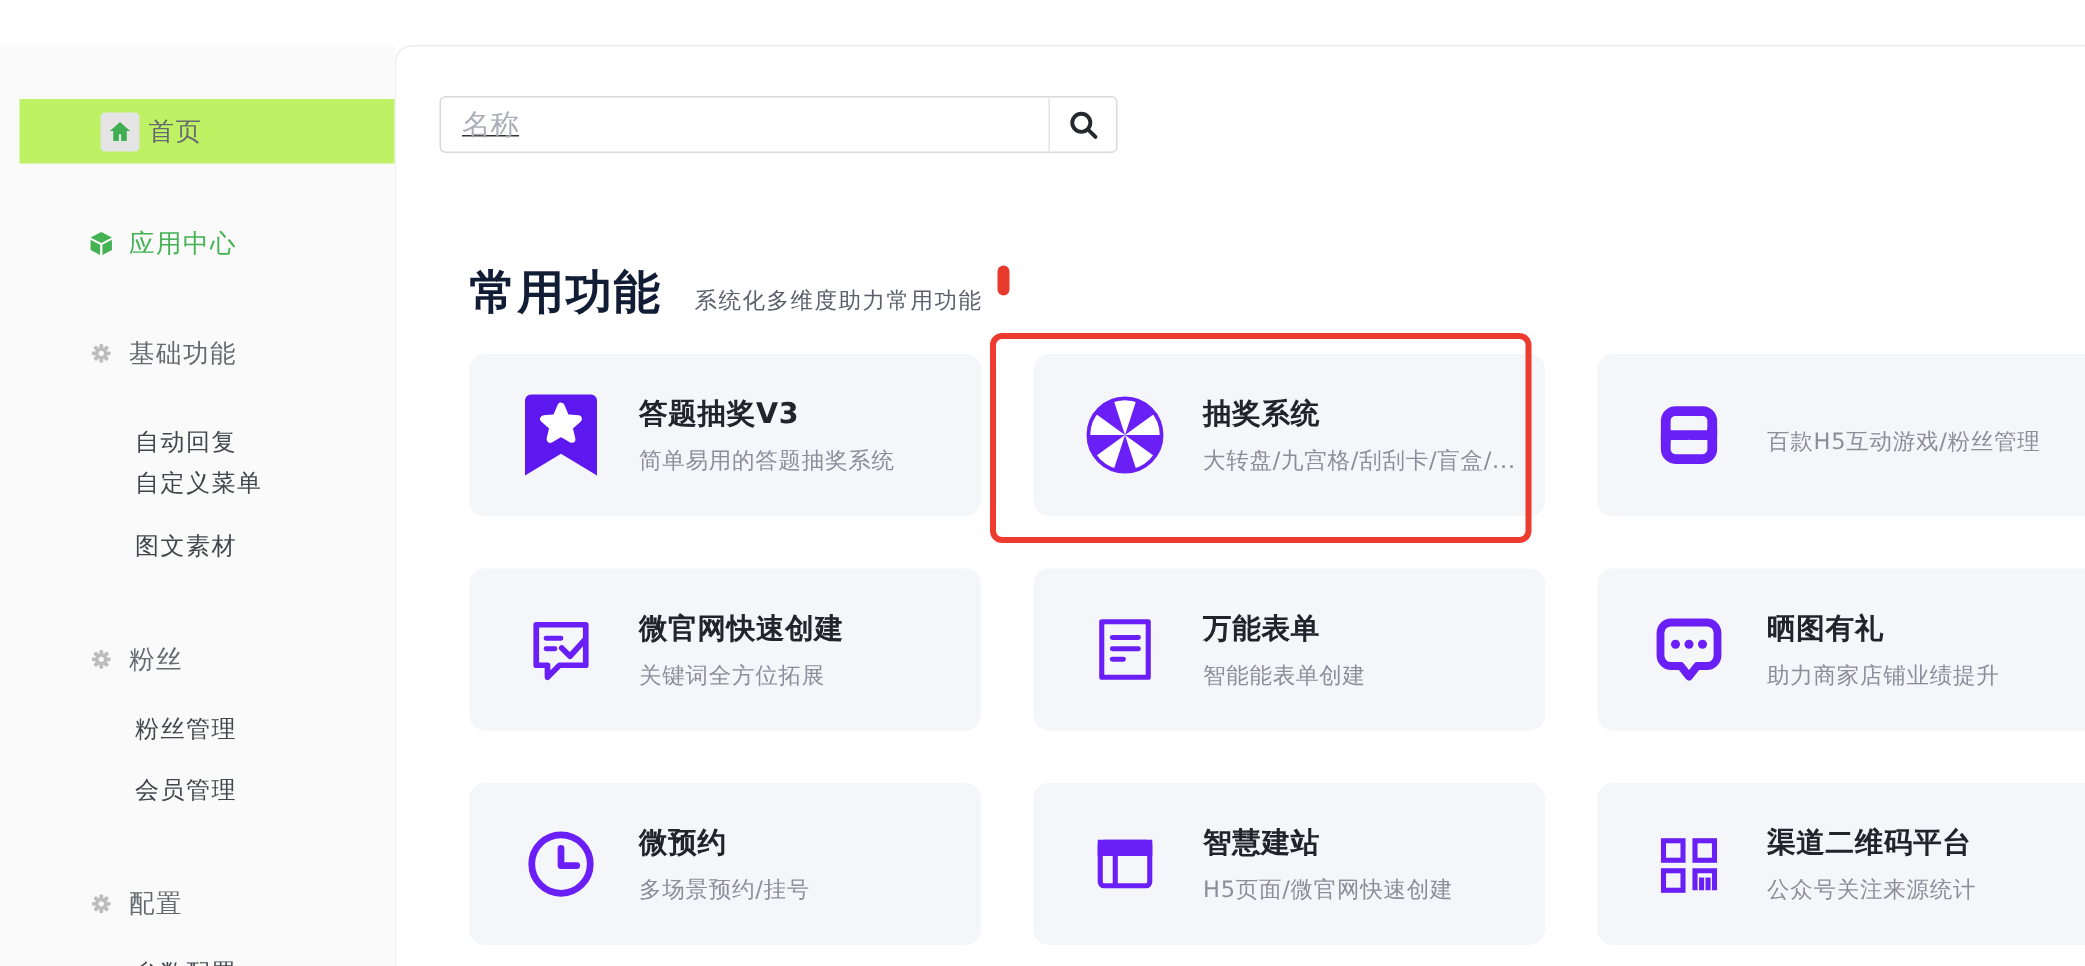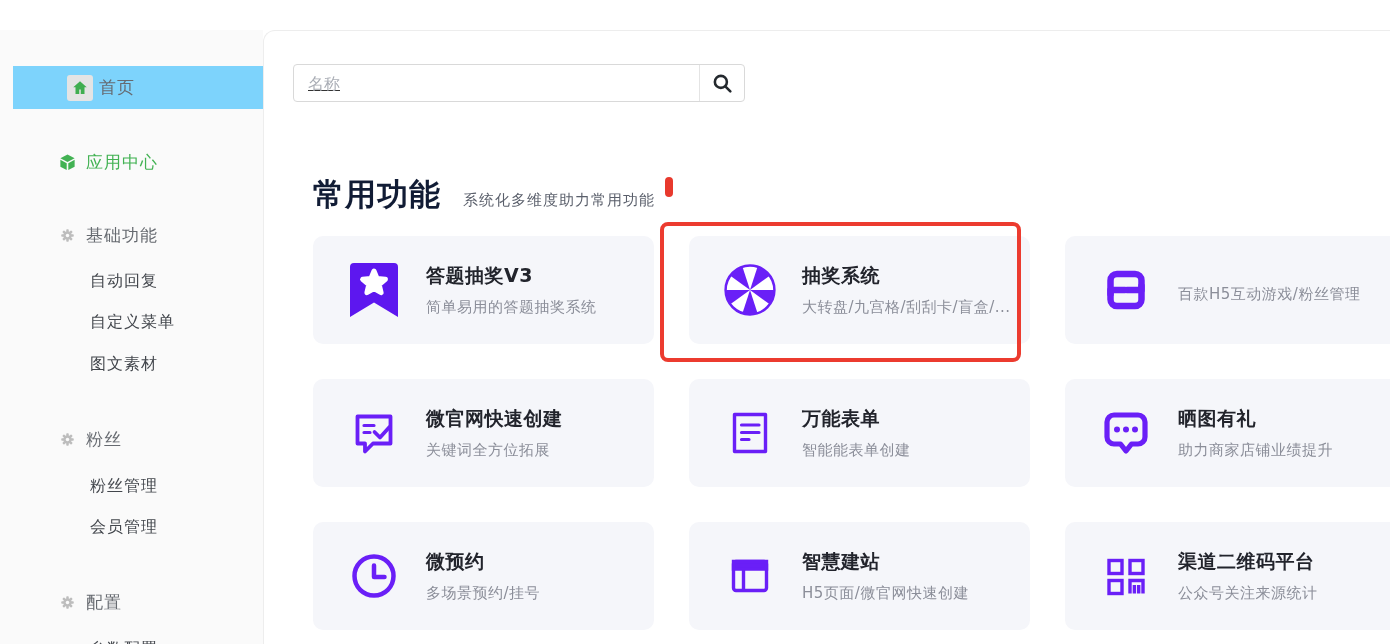--- a/index.html
+++ b/index.html
@@ -5,39 +5,39 @@
   * { margin:0; padding:0; box-sizing:border-box; }
   html,body { width:1390px; height:644px; overflow:hidden; background:#ffffff;
     font-family:"DejaVu Sans","Liberation Sans",sans-serif; }
   .page { position:relative; width:1390px; height:644px; }
 
   
   .sidebar { position:absolute; left:0; top:30px; width:263px; height:614px;
     background:#fafafa; }
   .nav-row { position:absolute; left:0; right:0; height:30px;
     display:flex; align-items:center; cursor:pointer; }
-  .nav-row.active { left:13px; height:43px; background:#7dd3fc; }
+  .nav-row.active { left:13px; height:43px; background:#bef264; }
   .nav-icon { position:absolute; left:54px; width:26px; height:26px;
     display:flex; align-items:center; justify-content:center; }
   .nav-icon.home-bg { background:#e4e4e4; border-radius:3px; }
   .nav-label { position:absolute; left:86px; font-size:17px; color:#666a70;
     letter-spacing:1px; white-space:nowrap; }
   .nav-label.green { color:#42b253; }
   .nav-sub { position:absolute; left:90px; font-size:16px; color:#42464c;
     letter-spacing:1px; white-space:nowrap; cursor:pointer; }
 
   
   .main { position:absolute; left:263px; top:30px; width:1127px; height:614px;
     background:#ffffff; border-left:1px solid #ededed; border-top:1px solid #ededed;
     border-top-left-radius:12px; }
 
   .searchbox { position:absolute; left:29px; top:33px; width:452px; height:38px;
     border:1px solid #d9d9d9; border-radius:4px; display:flex; background:#fff; }
   .searchbox input { flex:1; border:none; outline:none; background:transparent;
-    padding:0 14px; font-size:16px; color:#333;
+    padding:0 14px; font-size:19px; color:#333;
     font-family:"DejaVu Sans","Liberation Sans",sans-serif;text-decoration:underline; }
   .searchbox input::placeholder { color:#a9adb5; }
   .search-btn { width:45px; display:flex; align-items:center; justify-content:center;
     border-left:1px solid #e4e4e4; cursor:pointer; }
 
   .section-head { position:absolute; left:49px; top:143px; display:flex;
     align-items:baseline; }
   .section-title { font-size:31px; font-weight:700; color:#111c35; letter-spacing:1px; }
   .section-sub { font-size:15px; color:#5a5f6b; margin-left:22px; letter-spacing:1px; }
 
@@ -97,21 +97,21 @@
             <rect x="10" y="2" width="4" height="6" rx="1.2" transform="rotate(225 12 12)"></rect>
             <rect x="10" y="2" width="4" height="6" rx="1.2" transform="rotate(270 12 12)"></rect>
             <rect x="10" y="2" width="4" height="6" rx="1.2" transform="rotate(315 12 12)"></rect>
             <circle cx="12" cy="12" r="6.5"></circle>
           </g>
             <circle cx="12" cy="12" r="2.8" fill="#fafafa"></circle>
         </svg>
       </span>
       <span class="nav-label">基础功能</span>
     </div>
-    <span class="nav-sub" style="top:241px">自动回复</span>
+    <span class="nav-sub" style="top:255px">自动回复</span>
     <span class="nav-sub" style="top:282px">自定义菜单</span>
     <span class="nav-sub" style="top:324px">图文素材</span>
 
     <div class="nav-row" style="top:394px">
       <span class="nav-icon">
         <svg width="15" height="15" viewBox="0 0 24 24">
           <g fill="#bdbdbd">
             <rect x="10" y="2" width="4" height="6" rx="1.2"></rect>
             <rect x="10" y="2" width="4" height="6" rx="1.2" transform="rotate(45 12 12)"></rect>
             <rect x="10" y="2" width="4" height="6" rx="1.2" transform="rotate(90 12 12)"></rect>

